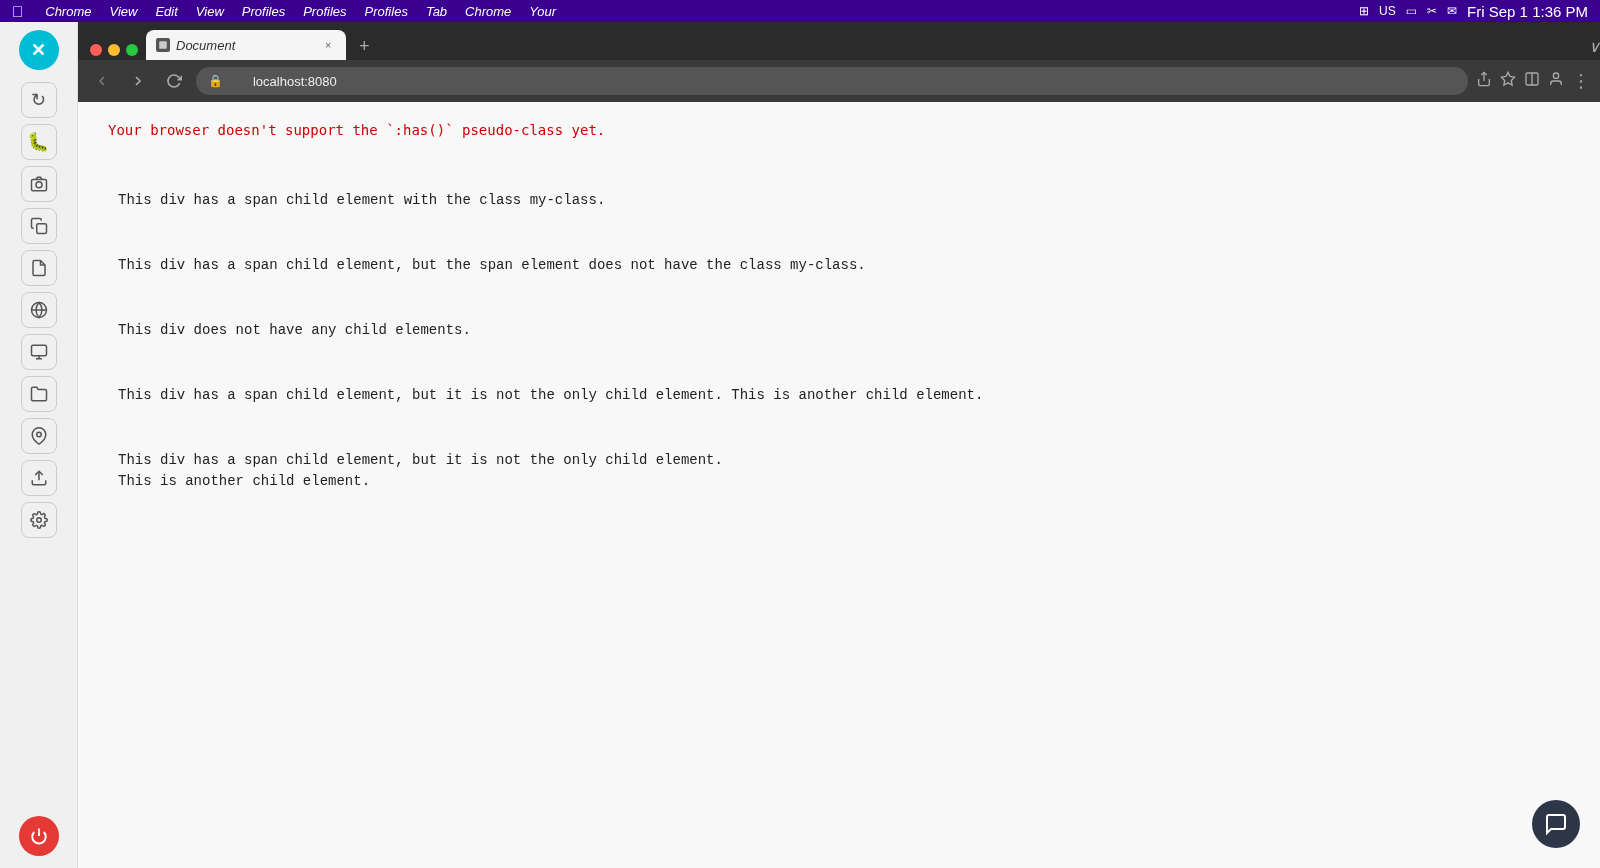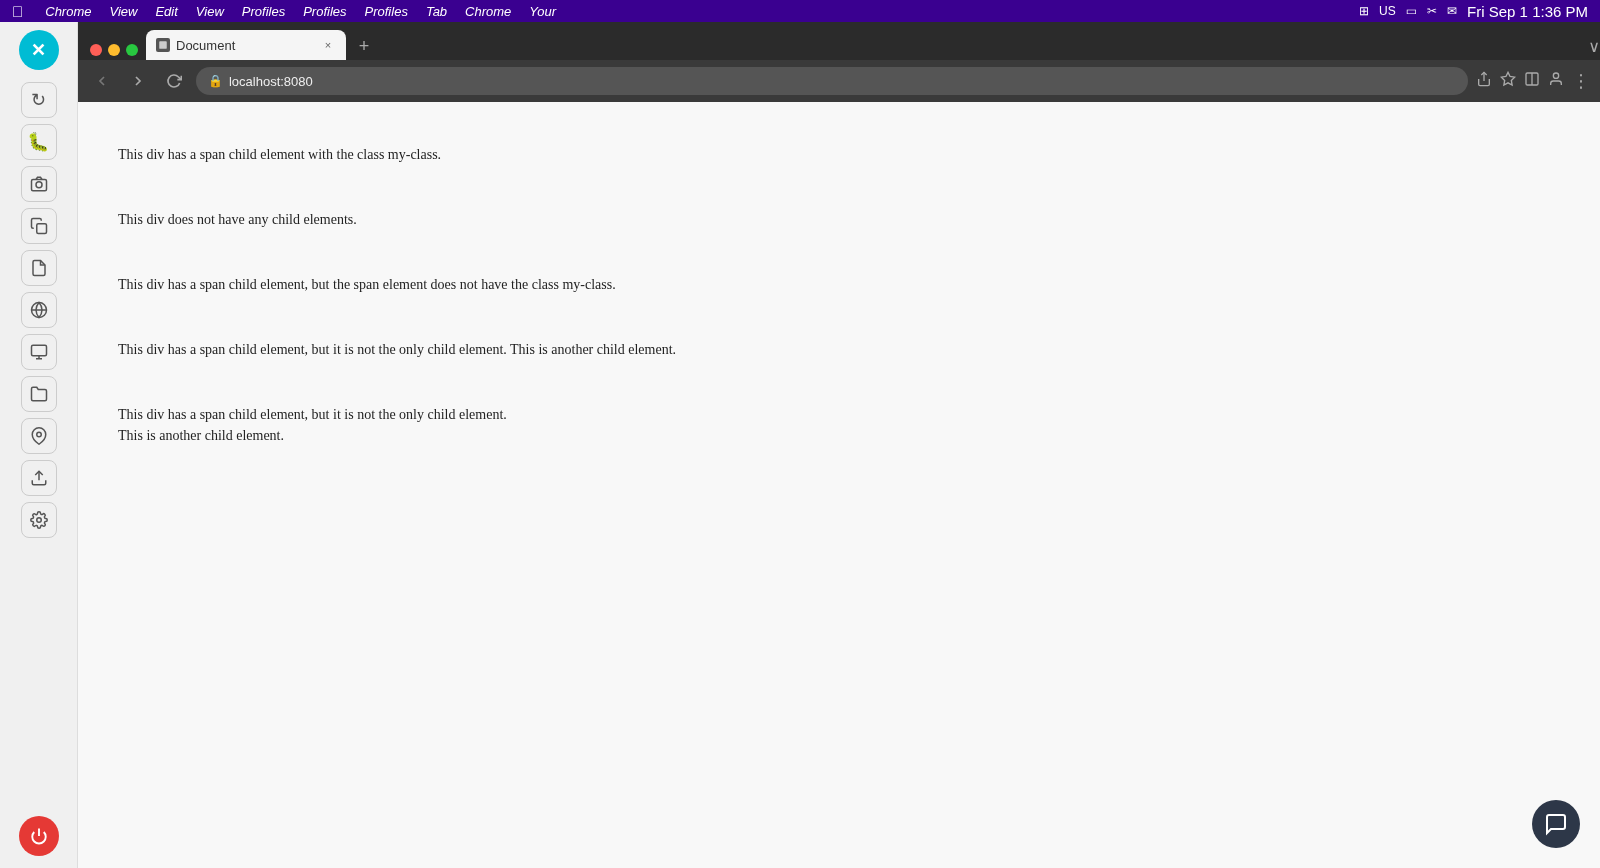--- a/index.html
+++ b/index.html
@@ -225,37 +225,39 @@
       gap: 6px;
       color: #eee;
       font-size: 13px;
     }
     .address-lock {
       color: #aaa;
       font-size: 12px;
     }
     .address-text {
       flex: 1;
+      margin-left: 24px;
     }
     .nav-right-icons {
       display: flex;
       align-items: center;
       gap: 8px;
       color: #aaa;
       font-size: 16px;
     }
     .nav-right-icons span { cursor: pointer; }
 
     
     .tab-row {
       display: flex;
       align-items: flex-end;
       height: 38px;
       background: #2b2b2b;
       padding-left: 4px;
+      font-style: italic;
     }
 
     
     .browser-content {
       flex: 1;
       background: #f8f8f8;
       overflow: auto;
       padding: 20px 30px;
     }
 
@@ -272,21 +274,21 @@
       gap: 0;
       padding-left: 10px;
     }
 
     .content-block {
       padding: 22px 0;
     }
     .content-block p {
       font-size: 14px;
       color: #222;
-      font-family: Liberation Serif, serif;
+      font-family: Liberation Mono, monospace;
       line-height: 1.5;
     }
 
     
     .chat-btn {
       position: absolute;
       bottom: 20px;
       right: 20px;
       width: 48px;
       height: 48px;
@@ -462,29 +464,30 @@
         <svg width="16" height="16" viewBox="0 0 24 24" fill="none" stroke="#aaa" stroke-width="2">
           <path d="M20 21v-2a4 4 0 00-4-4H8a4 4 0 00-4 4v2"></path>
           <circle cx="12" cy="7" r="4"></circle>
         </svg>
       </span>
       <span style="font-size:18px; color:#aaa;">⋮</span>
     </div>
   </div>
 
   <div class="browser-content">
+    <p class="warning-text">Your browser doesn't support the `:has()` pseudo-class yet.</p>
     <div class="content-blocks">
       <div class="content-block">
         <p>This div has a span child element with the class my-class.</p>
       </div>
       <div class="content-block">
-        <p>This div does not have any child elements.</p>
+        <p>This div has a span child element, but the span element does not have the class my-class.</p>
       </div>
       <div class="content-block">
-        <p>This div has a span child element, but the span element does not have the class my-class.</p>
+        <p>This div does not have any child elements.</p>
       </div>
       <div class="content-block">
         <p>This div has a span child element, but it is not the only child element. This is another child element.</p>
       </div>
       <div class="content-block">
         <p>This div has a span child element, but it is not the only child element.</p>
         <p>This is another child element.</p>
       </div>
     </div>
   </div>

